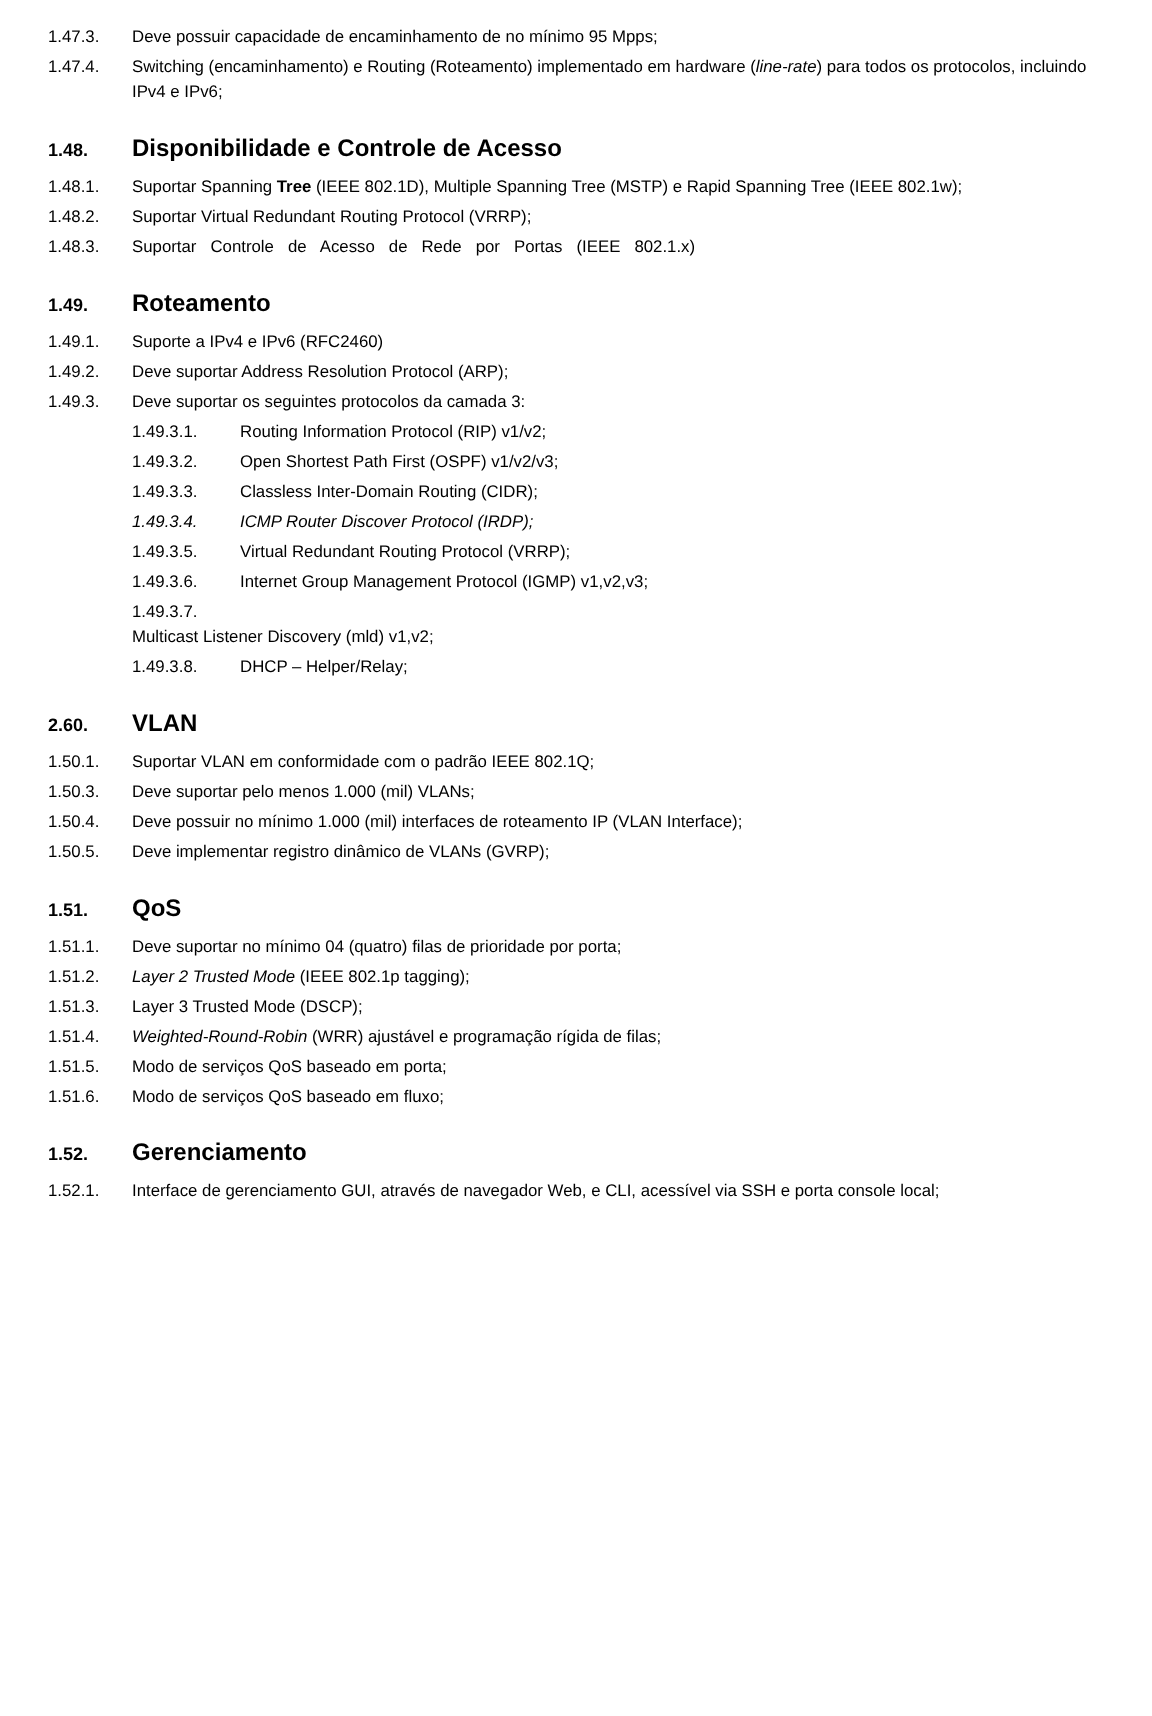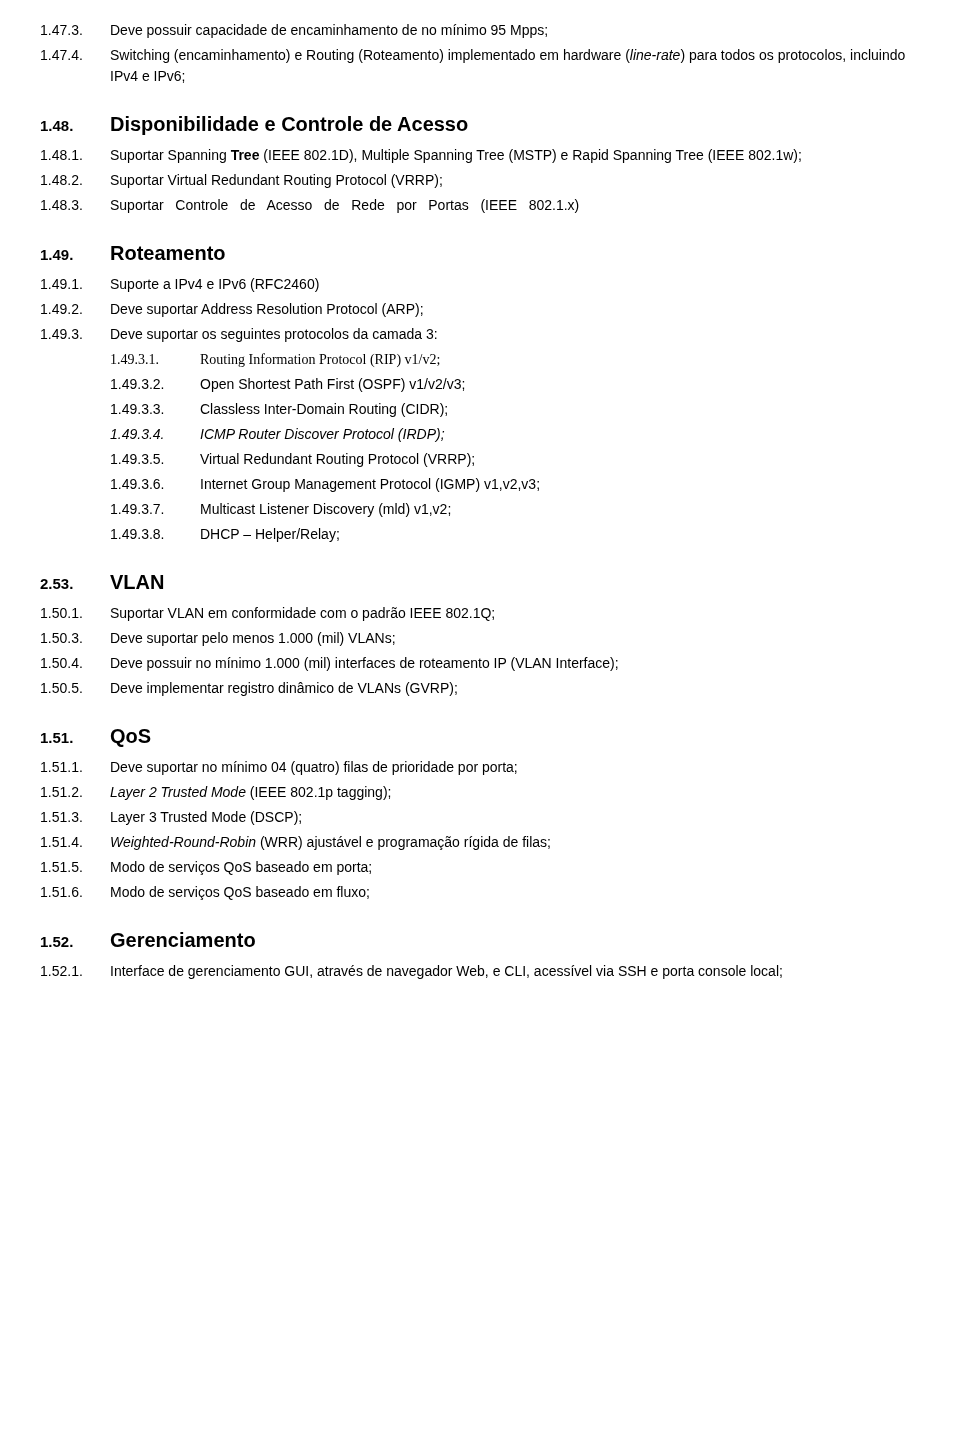--- a/index.html
+++ b/index.html
@@ -120,21 +120,21 @@
   <div class="item-row">
     <span class="item-num">1.49.2.</span>
     <span class="item-text">Deve suportar Address Resolution Protocol (ARP);</span>
   </div>
 
   <div class="item-row">
     <span class="item-num">1.49.3.</span>
     <span class="item-text">Deve suportar os seguintes protocolos da camada 3:</span>
   </div>
 
-  <div class="item-row" style="padding-left: 70px; font-family: Liberation Serif, serif;">
+  <div class="item-row" style="padding-left: 70px;">
     <span class="item-num-wide">1.49.3.1.</span>
     <span class="item-text">Routing Information Protocol (RIP) v1/v2;</span>
   </div>
 
   <div class="item-row" style="padding-left: 70px; align-items: center;">
     <span class="item-num-wide">1.49.3.2.</span>
     <span class="item-text">Open Shortest Path First (OSPF) v1/v2/v3;</span>
   </div>
 
   <div class="item-row" style="padding-left: 70px;">
@@ -150,34 +150,34 @@
   <div class="item-row" style="padding-left: 70px;">
     <span class="item-num-wide">1.49.3.5.</span>
     <span class="item-text">Virtual Redundant Routing Protocol (VRRP);</span>
   </div>
 
   <div class="item-row" style="padding-left: 70px;">
     <span class="item-num-wide">1.49.3.6.</span>
     <span class="item-text">Internet Group Management Protocol (IGMP) v1,v2,v3;</span>
   </div>
 
-  <div class="item-row" style="padding-left: 70px;">
+  <div class="item-row" style="padding-left: 70px; flex-direction: column;">
     <span class="item-num-wide">1.49.3.7.</span>
     <span class="item-text">Multicast Listener Discovery (mld) v1,v2;</span>
   </div>
 
   <div class="item-row section" style="padding-left: 70px;">
     <span class="item-num-wide">1.49.3.8.</span>
     <span class="item-text">DHCP – Helper/Relay;</span>
   </div>
 
   <div class="spacer"></div>
 
   <div class="bold-section-header">
-    <span class="section-num">2.53.</span>
+    <span class="section-num">2.60.</span>
     <span class="section-title">VLAN</span>
   </div>
 
   <div class="item-row">
     <span class="item-num">1.50.1.</span>
     <span class="item-text">Suportar VLAN em conformidade com o padrão IEEE 802.1Q;</span>
   </div>
 
 
   <div class="item-row">

